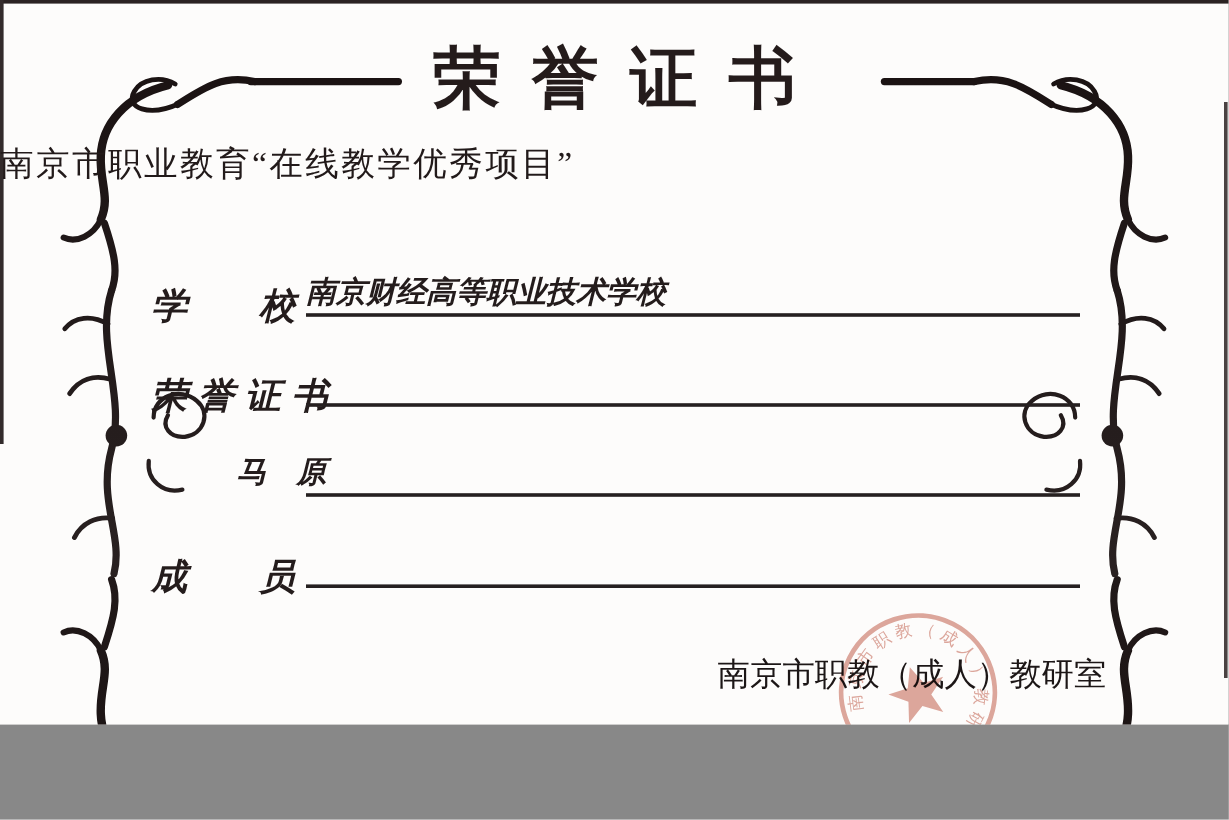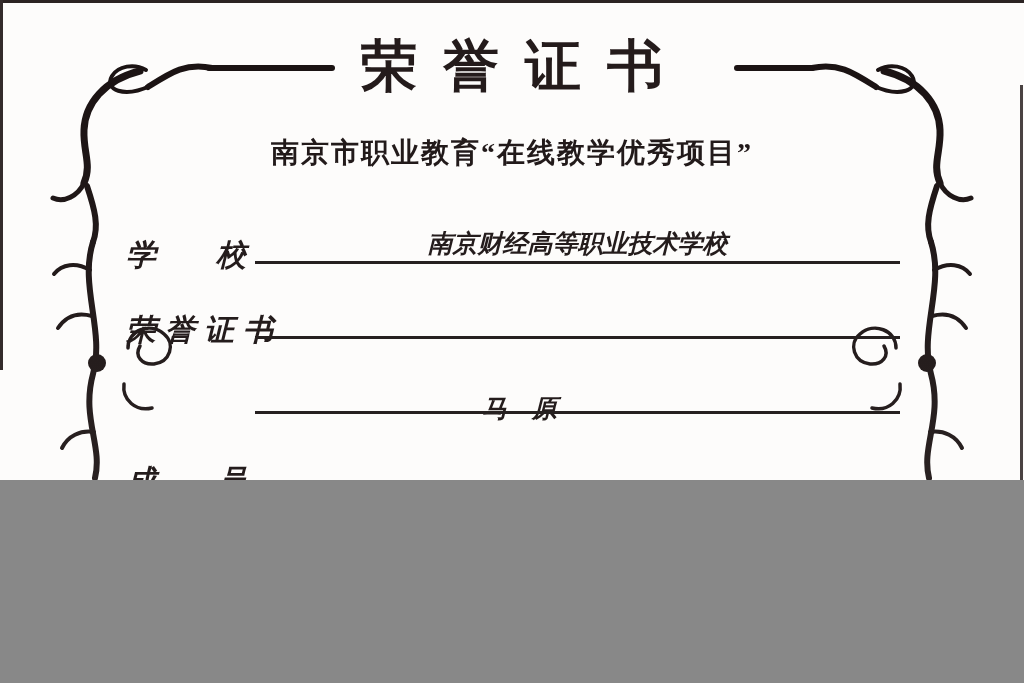--- a/index.html
+++ b/index.html
@@ -1,56 +1,56 @@
 <!DOCTYPE html>
 <html><head>
 <meta charset="utf-8">
 <style>
   html,body{margin:0;padding:0;background:#888;}
   .photo{
-    position:relative;width:1024px;height:480px;overflow:hidden;
+    position:relative;width:1024px;height:604px;overflow:hidden;
     background:#fdfcfb;
     font-family:"Liberation Serif","DejaVu Serif",serif;
     color:#1c1515;
   }
   
   .edge-top{position:absolute;left:0;top:0;width:1024px;height:3px;background:#2b2323;}
   .edge-left{position:absolute;left:0;top:0;width:3px;height:370px;background:#332b2b;}
   .edge-right{position:absolute;left:1020px;top:85px;width:3px;height:480px;background:#4a4242;}
 
   .frame{position:absolute;left:0;top:0;width:1024px;height:683px;}
 
   .title{
     position:absolute;left:0;top:30px;width:1024px;height:72px;
     text-align:center;line-height:72px;
     font-size:56px;font-weight:bold;letter-spacing:26px;text-indent:26px;
     color:#241b1b;
   }
   .subtitle{
-    position:absolute;left:0;top:134px;width:1024px;
-    text-align:center;font-size:28px;font-weight:bold;letter-spacing:2px;
+    position:absolute;left:0;top:118px;width:1024px;
+    text-align:left;font-size:28px;font-weight:normal;letter-spacing:2px;
     color:#221a1a;
   }
 
   .flabel{
     position:absolute;left:126px;width:170px;height:40px;
     font-size:30px;font-weight:600;font-style:italic;color:#241c1c;
     white-space:nowrap;
     margin-top:12px;
   }
   .flabel.ls10{letter-spacing:9px;}
   .fline{
     position:absolute;left:255px;width:645px;height:3px;background:#262020;
   }
   .fvalue{
     position:absolute;left:255px;width:645px;height:34px;
-    text-align:center;font-size:25px;font-weight:600;font-style:italic;
+    text-align:left;font-size:25px;font-weight:600;font-style:italic;
     color:#241c1c;white-space:nowrap;
   }
-  .fvalue.shiftL{transform:translateX(-58px);margin-top:15px;}
+  .fvalue.shiftL{transform:translateX(-58px);}
 
   .issuer{
     position:absolute;left:590px;top:544px;width:340px;
     text-align:center;font-size:27px;color:#1c1616;
   }
   .idate{
     position:absolute;left:590px;top:579px;width:340px;
     text-align:center;font-size:27px;letter-spacing:6px;color:#1c1616;
   }
   .seal{

